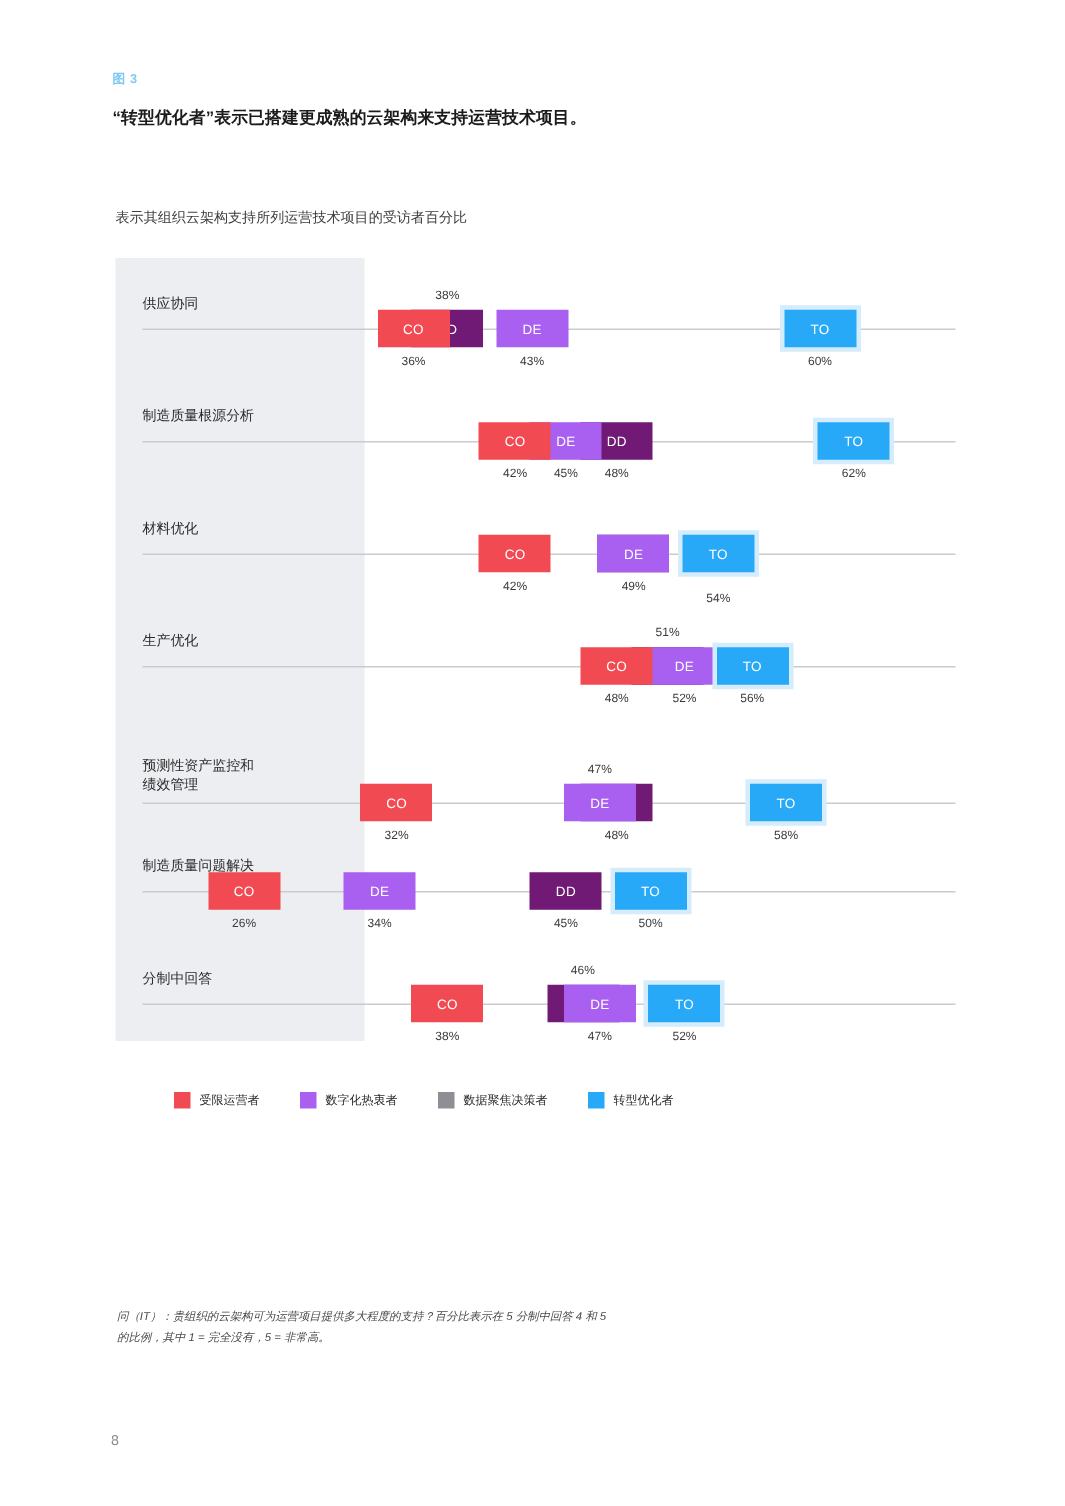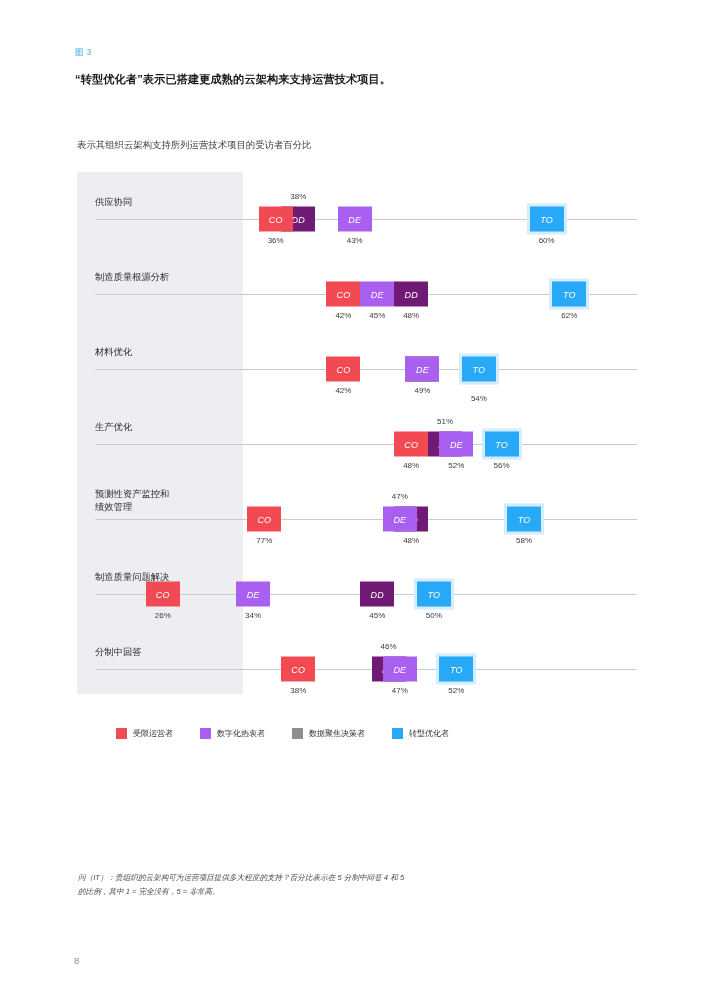--- a/index.html
+++ b/index.html
@@ -96,31 +96,30 @@
     position: absolute;
     left: 18px;
     width: 542px;
     height: 1px;
     background: #c9cbce;
   }
 
   
   .marker {
     position: absolute;
-    width: 34px;
+    width: 48px;
     height: 25px;
     box-sizing: border-box;
     display: flex;
     align-items: center;
     justify-content: center;
     font-size: 9px;
     letter-spacing: 0.2px;
     color: #ffffff;
     transform: translate(-50%, -50%);
-    font-style: italic;
   }
   .m-co { background: #f24a52; z-index: 4; }
   .m-de { background: #a95ff0; z-index: 3; }
   .m-dd { background: #701a75; z-index: 2; }
   .m-to {
     background: #28a9f7;
     z-index: 5;
     box-shadow: 0 0 0 3px #d4ecfc;
   }
 
@@ -244,28 +243,28 @@
           <div class="axis" style="top: 47px;"></div>
           <div class="marker m-co" style="left: 334.167px; top: 47px;">CO</div>
           <div class="val" style="left: 334.167px; top: 64px;">48%</div>
           <div class="marker m-dd" style="left: 368.042px; top: 47px;">DD</div>
           <div class="val" style="left: 368.042px; top: 20px;">51%</div>
           <div class="marker m-de" style="left: 379.333px; top: 47px;">DE</div>
           <div class="val" style="left: 379.333px; top: 64px;">52%</div>
           <div class="marker m-to" style="left: 424.5px; top: 47px;">TO</div>
           <div class="val" style="left: 424.5px; top: 64px;">56%</div>
         </div>
-        <div class="row" style="top: 300px;">
+        <div class="row" style="top: 316px;">
           <div class="row-label" style="top: 16px;">
             <div>预测性资产监控和</div>
             <div>绩效管理</div>
           </div>
           <div class="axis" style="top: 47px;"></div>
           <div class="marker m-co" style="left: 187.375px; top: 47px;">CO</div>
-          <div class="val" style="left: 187.375px; top: 64px;">77%</div>
+          <div class="val" style="left: 187.375px; top: 64px;">32%</div>
           <div class="marker m-de" style="left: 322.875px; top: 47px;">DE</div>
           <div class="val" style="left: 322.875px; top: 20px;">47%</div>
           <div class="marker m-dd" style="left: 334.167px; top: 47px;">DD</div>
           <div class="val" style="left: 334.167px; top: 64px;">48%</div>
           <div class="marker m-to" style="left: 447.083px; top: 47px;">TO</div>
           <div class="val" style="left: 447.083px; top: 64px;">58%</div>
         </div>
         <div class="row" style="top: 375px;">
           <div class="row-label" style="top: 24px;">
             <div>制造质量问题解决</div>

